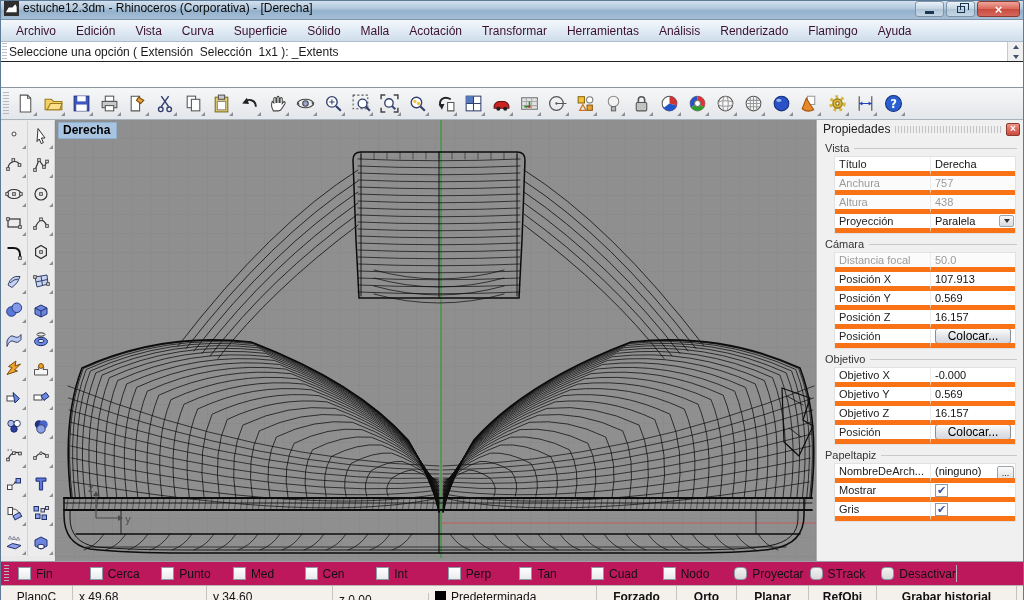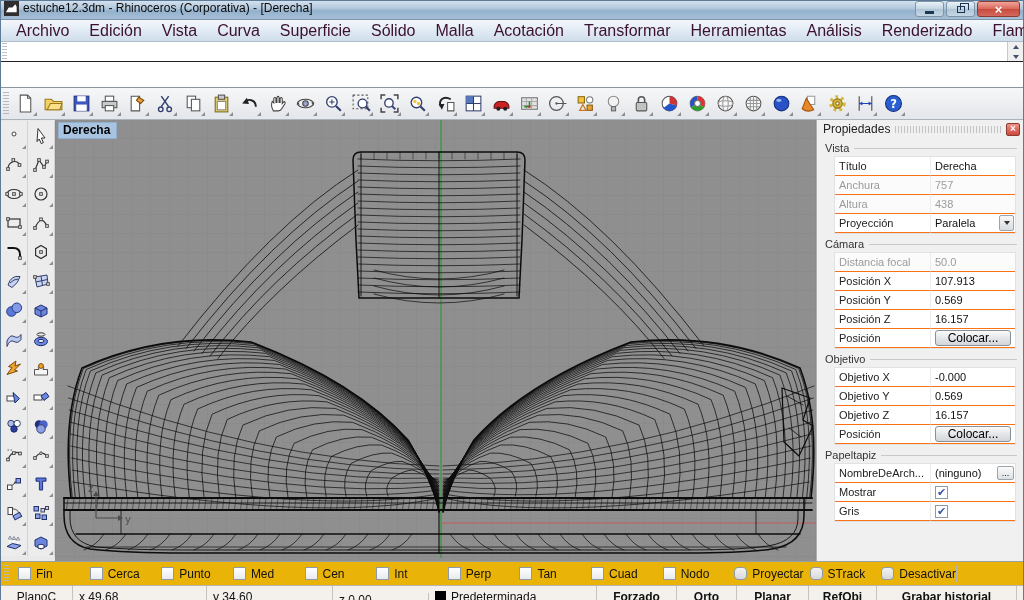--- a/index.html
+++ b/index.html
@@ -18,21 +18,21 @@
     background:linear-gradient(#eaf2f8, #c2d4e2 50%, #aec4d6 51%, #c6d7e4); }
   .wc-btn.min, .wc-btn.restore { width:29px; }
   .wc-btn.close { width:43px; background:linear-gradient(#f0a49b,#d9675a 50%,#c74b3d 51%,#d4685c); border-color:#8d3a30; color:#fff; font-weight:bold; font-size:13px; line-height:1; }
   .glyph-min { width:9px; height:3px; background:#1c3550; margin-top:6px; }
   .glyph-restore { position:relative; width:8px; height:7px; border:1px solid #1c3550; }
   .glyph-restore::before { content:""; position:absolute; left:2px; top:-4px; width:7px; height:6px; border:1px solid #1c3550; border-bottom:none; }
 
   
   .menubar { height:22px; flex:0 0 22px; display:flex; align-items:center; padding:0 6px; gap:2px;
     background:linear-gradient(#f4f8fc,#dde8f2 60%,#d0deeb); border-bottom:1px solid #aebccb; }
-  .menu-item { padding:2px 9px; color:#3c1030; font-size:16px; cursor:default; }
+  .menu-item { padding:2px 9px; color:#3c1030; font-size:12px; cursor:default; }
 
   
   .cmdarea { flex:0 0 46px; background:#fff; border-bottom:1px solid #8a96a2; display:flex; flex-direction:column; }
   .cmd-row { display:flex; align-items:center; }
   .cmd-grip { width:5px; align-self:stretch; background:repeating-linear-gradient(180deg,#b9c1c9 0 1px, transparent 1px 3px); margin:1px 2px 1px 1px; }
   .cmd-history { height:20px; border-bottom:1px solid #222; }
   .cmd-history .txt { white-space:pre; color:#1a1a1a; }
   .cmd-line { height:26px; }
   .cmd-line .txt { font-weight:bold; }
   .cmd-scroll { margin-left:auto; width:16px; align-self:stretch; display:flex; flex-direction:column; justify-content:space-between; background:#f0f0f0; border-left:1px solid #c8c8c8; }
@@ -70,35 +70,35 @@
   
   .props { flex:1; background:#f0f0f0; border-left:1px solid #b0b0b0; font-size:11px; overflow:hidden; }
   .props-header { height:18px; display:flex; align-items:center; gap:5px; padding:0 3px 0 6px; }
   .props-title { font-size:12px; color:#222; }
   .props-grip { flex:1; height:7px; background:repeating-linear-gradient(90deg,#c2c2c2 0 1px, transparent 1px 3px); }
   .props-close { width:14px; height:13px; border-radius:2px; border:1px solid #8c3b33; color:#fff; font-size:10px; font-weight:bold; line-height:1;
     display:flex; align-items:center; justify-content:center; background:linear-gradient(#ee8f86,#cc4b3c); }
   .sec-head { display:flex; align-items:center; margin:4px 6px 2px 8px; color:#333; }
   .sec-line { flex:1; border-top:1px solid #c9c9c9; margin-left:5px; }
   .sec-rows { display:grid; grid-template-columns:96px 1fr; margin:1px 7px 2px 17px; border:1px solid #e2e2e2; background:#fff; }
-  .cell { border-bottom:1px solid #f97316; padding:2px 4px; height:19px; display:flex; align-items:center; position:relative; background:#fff; white-space:nowrap; overflow:hidden; }
+  .cell { border-bottom:5px solid #f97316; padding:2px 4px; height:19px; display:flex; align-items:center; position:relative; background:#fff; white-space:nowrap; overflow:hidden; }
   .cell.lbl { border-right:1px solid #ececec; color:#222; }
   .cell.ro { color:#9b9b9b; background:#fbfbfb; }
   .dd-btn { position:absolute; right:1px; top:1px; bottom:1px; width:15px; border:1px solid #9aa4ae; border-radius:2px;
     background:linear-gradient(#f8f8f8,#d8dce0); display:flex; align-items:center; justify-content:center; }
   .dd-btn .tri-dn { border-top-color:#333; border-left-width:3px; border-right-width:3px; }
   .win-btn { width:100%; height:16px; border:1px solid #8a8f96; border-radius:3px; font-size:12px; font-family:inherit;
     background:linear-gradient(#fbfbfb,#e2e4e8 55%,#d2d6da); display:flex; align-items:center; justify-content:center; }
   .mini-btn { position:absolute; right:1px; top:2px; width:17px; height:14px; border:1px solid #9aa4ae; border-radius:2px;
     background:linear-gradient(#fbfbfb,#dcdfe2); font-size:9px; display:flex; align-items:center; justify-content:center; }
   .chk { width:13px; height:13px; border:1px solid #8e9aa5; background:#fff; display:flex; align-items:center; justify-content:center;
     color:#3a57a8; font-size:11px; line-height:1; }
 
   
-  .osnap { flex:0 0 24px; background:#eab308; border-top:1px solid #9aa0a6; display:flex; align-items:center; padding-left:3px; }
+  .osnap { flex:0 0 24px; background:#be185d; border-top:1px solid #9aa0a6; display:flex; align-items:center; padding-left:3px; }
   .os-grip { width:5px; align-self:stretch; margin:3px 3px 3px 0; background:repeating-linear-gradient(180deg,#b4bac0 0 1px, transparent 1px 3px); }
   .os-item { flex:1; display:flex; align-items:center; gap:5px; padding-left:6px; }
   .os-box { width:13px; height:13px; border:1px solid #8e9aa5; background:linear-gradient(#fff,#e8eaec); }
   .os-box.round { border-radius:4px; background:linear-gradient(#f2f2f2,#d9d9d9); }
   .osnap::after { content:""; flex:0 0 66px; align-self:stretch; border-left:1px solid #b5b5b5; margin:3px 0; }
 
   
   .statusbar { flex:1; background:#f4f0ec; border-top:1px solid #b9b5b1; display:flex; align-items:stretch; font-size:12px; }
   .sb-pane { display:flex; align-items:center; padding:0 6px; border-right:1px solid #c6c2be; white-space:nowrap; gap:5px; }
   .sb-pane.center { justify-content:center;font-weight:bold; }
@@ -455,20 +455,21 @@
       <span class="menu-item">Herramientas</span>
       <span class="menu-item">Análisis</span>
       <span class="menu-item">Renderizado</span>
       <span class="menu-item">Flamingo</span>
       <span class="menu-item">Ayuda</span>
     </div>
 
   <div class="cmdarea">
     <div class="cmd-row cmd-history">
       <div class="cmd-grip"></div>
+      <span class="txt">Seleccione una opción ( Extensión  Selección  1x1 ): _Extents</span>
       <div class="cmd-scroll">
         <div class="sc-btn">
             <span class="tri-up"></span>
           </div>
         <div class="sc-btn">
             <span class="tri-dn"></span>
           </div>
       </div>
     </div>
   </div>

